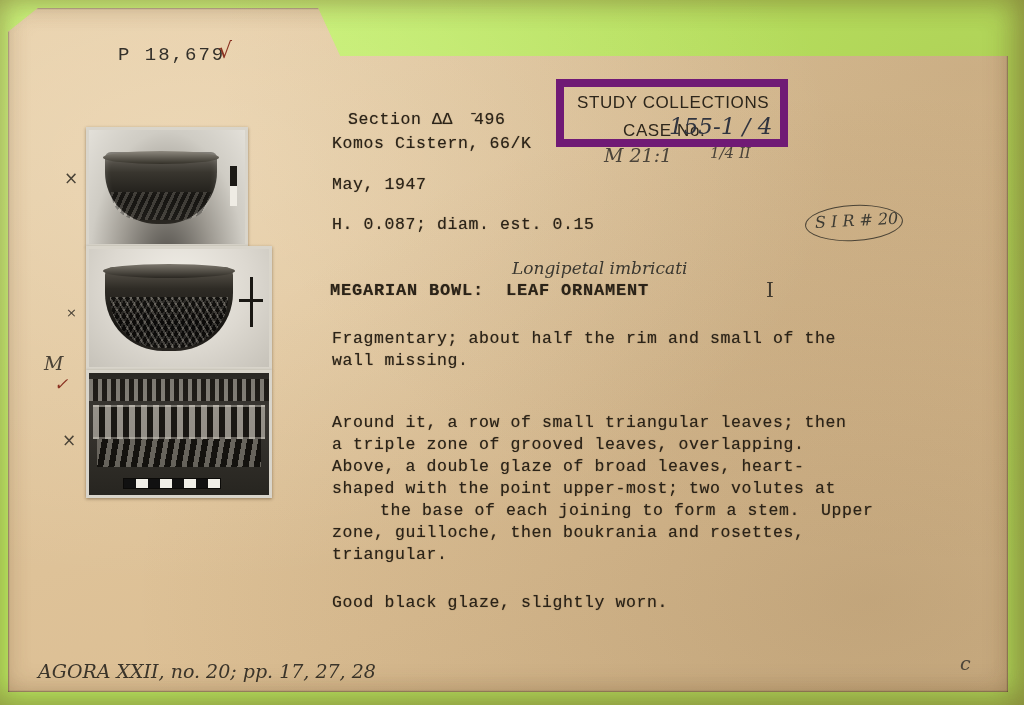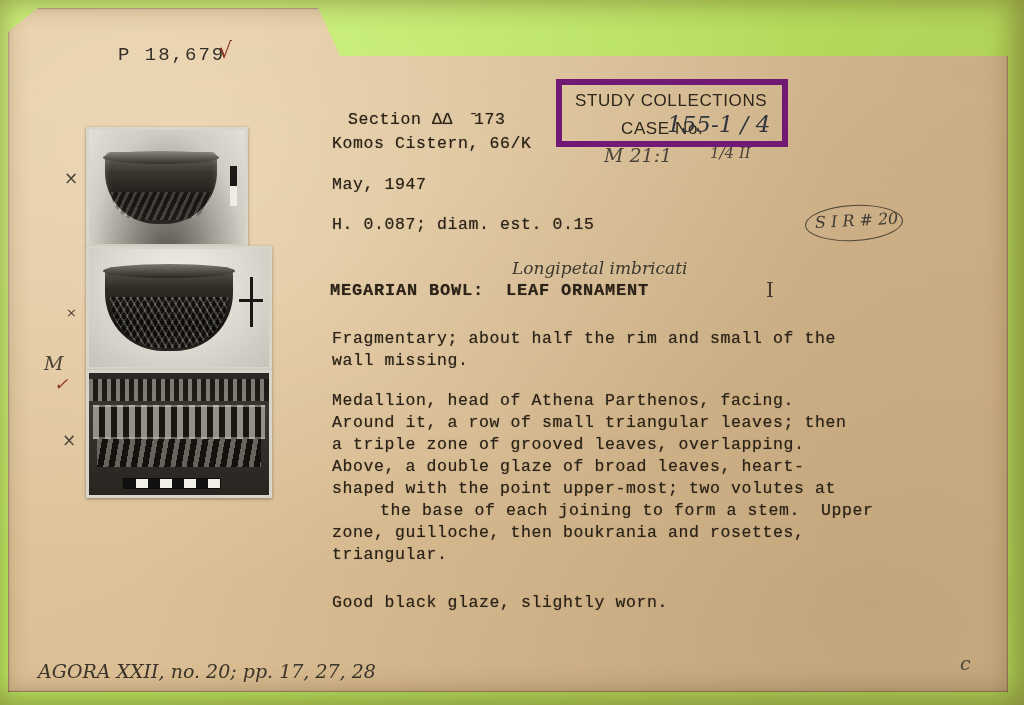--- a/index.html
+++ b/index.html
@@ -80,21 +80,21 @@
   }
   .hand.red  { color: #8a3222; }
 
   
   .stamp {
     position: absolute;
     left: 556px;
     top: 79px;
     width: 232px;
     height: 68px;
-    border: 6px solid #701a75;
+    border: 8px solid #701a75;
     box-sizing: border-box;
   }
   .stamp .l1 {
     position: absolute;
     left: 13px; top: 6px;
     font-family: "Liberation Sans", sans-serif;
     font-size: 17px;
     letter-spacing: .6px;
     color: #2d261b;
     white-space: pre;
@@ -268,30 +268,29 @@
 
   <div class="hand" style="left:118px; top:44px; font-size:19px; font-style:normal; font-family:'Liberation Mono',monospace; letter-spacing:2px; color:#33302a;">P 18,679</div>
   <div class="hand red" style="left:218px; top:38px; font-size:22px;">√</div>
 
   <div class="stamp">
     <div class="l1">STUDY COLLECTIONS</div>
     <div class="l2">CASE No.</div>
     <div class="caseno">155-1 / 4</div>
   </div>
 
-  <div class="typed" style="left:348px; top:109px;">Section ΔΔ  ̄173</div>
+  <div class="typed" style="left:348px; top:109px;">Section ΔΔ  ̄496</div>
   <div class="typed" style="left:332px; top:133px;">Komos Cistern, 66/K</div>
   <div class="typed" style="left:332px; top:174px;">May, 1947</div>
   <div class="typed" style="left:332px; top:214px;">H. 0.087; diam. est. 0.15</div>
   <div class="typed bold" style="left:330px; top:280px; font-size:17px;">MEGARIAN BOWL:  LEAF ORNAMENT</div>
 
   <div class="typed" style="left:332px; top:328px;">Fragmentary; about half the rim and small of the</div>
   <div class="typed" style="left:332px; top:350px;">wall missing.</div>
 
-  <div class="typed" style="left:332px; top:390px;">Medallion, head of Athena Parthenos, facing.</div>
   <div class="typed" style="left:332px; top:412px;">Around it, a row of small triangular leaves; then</div>
   <div class="typed" style="left:332px; top:434px;">a triple zone of grooved leaves, overlapping.</div>
   <div class="typed" style="left:332px; top:456px;">Above, a double glaze of broad leaves, heart-</div>
   <div class="typed" style="left:332px; top:478px;">shaped with the point upper-most; two volutes at</div>
   <div class="typed" style="left:332px; top:500px;margin-left:48px;">the base of each joining to form a stem.  Upper</div>
   <div class="typed" style="left:332px; top:522px;">zone, guilloche, then boukrania and rosettes,</div>
   <div class="typed" style="left:332px; top:544px;">triangular.</div>
 
   <div class="typed" style="left:332px; top:592px;">Good black glaze, slightly worn.</div>
 

